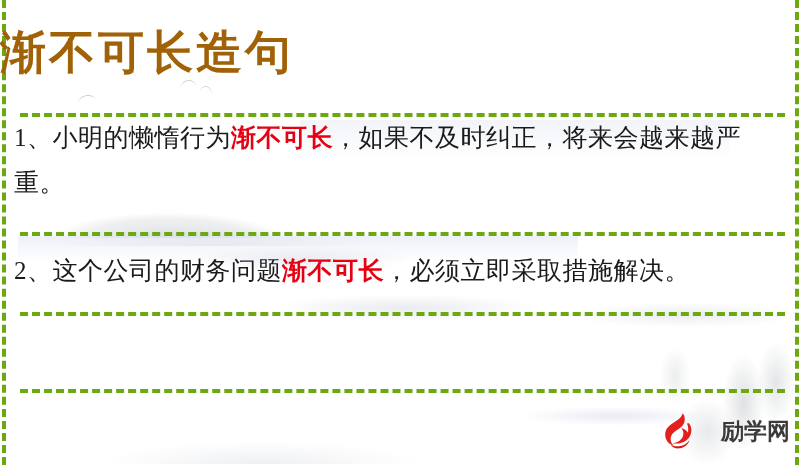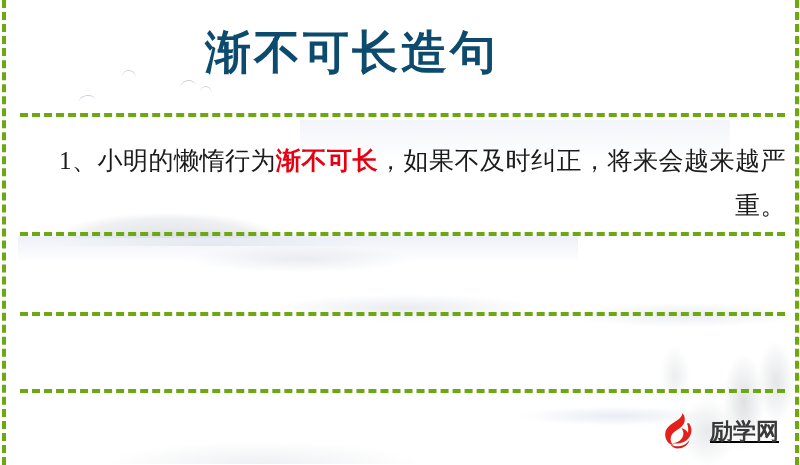--- a/index.html
+++ b/index.html
@@ -133,61 +133,59 @@
     border-top: 4px dashed #6ca80f;
     z-index: 2;
   }
 
   
   .title {
     position: absolute;
     left: 0;
     top: 22px;
     width: 704px;
-    text-align: center;
     font-family: "DejaVu Serif", "Liberation Serif", serif;
     font-weight: bold;
     font-size: 46px;
     line-height: 60px;
     letter-spacing: 3px;
-    color: #0c4a6e;
+    color: #a16207;
     z-index: 3;
     white-space: nowrap;
   }
 
   
   .sentence {
     position: absolute;
     left: 14px;
     width: 772px;
     font-family: "Liberation Serif", "DejaVu Serif", serif;
     font-size: 25px;
     line-height: 45px;
     color: #1b1b1b;
     letter-spacing: 0.5px;
     z-index: 3;
   }
-  .s1 { top: 138px; text-align: right; }
+  .s1 { top: 115px; }
   .s2 { top: 248px; }
   .s3 { top: 328px; }
 
   .hl {
     color: #e60012;
     font-weight: bold;
   }
 
   
   .logo {
     position: absolute;
     left: 660px;
     top: 412px;
     display: flex;
-    gap: 12px;
+    gap: 23px;
     z-index: 4;
-    text-decoration: underline;
   }
   .logo-mark {
     width: 38px;
     height: 38px;
     position: relative;
     flex: 0 0 auto;
   }
   .logo-text {
     font-family: "DejaVu Sans", "Liberation Sans", sans-serif;
     font-weight: bold;
@@ -223,20 +221,21 @@
   <div class="frame-right"></div>
 
   <div class="title">渐不可长造句</div>
 
   <div class="divider" style="top:113px;"></div>
 
   <div class="sentence s1"><span>1、</span><span>小明的懒惰行为</span><span class="hl">渐不可长</span><span>，如果不及时纠正，将来会越来越严重。</span></div>
 
   <div class="divider" style="top:232px;"></div>
 
+  <div class="sentence s2"><span>2、</span><span>这个公司的财务问题</span><span class="hl">渐不可长</span><span>，必须立即采取措施解决。</span></div>
 
   <div class="divider" style="top:312px;"></div>
 
 
   <div class="divider" style="top:389px;"></div>
 
   <div class="logo">
     <div class="logo-mark">
       <svg viewBox="0 0 48 48" width="38" height="38" aria-hidden="true">
         <path d="M30.5 4.5c1.6 5.3 0.9 9.4-2.2 12.9-2.0 2.3-4.7 3.9-7.3 5.6-3.6 2.3-6.6 5.0-7.4 9.4-0.7 3.9 0.8 7.4 3.8 9.9-5.6-1.4-9.6-5.4-10.6-11.1-1.1-6.3 1.9-11.6 6.9-15.3 3.0-2.2 6.4-3.9 9.3-6.3 2.8-2.2 4.8-4.7 5.4-8.1z" fill="#e3211a"></path>

